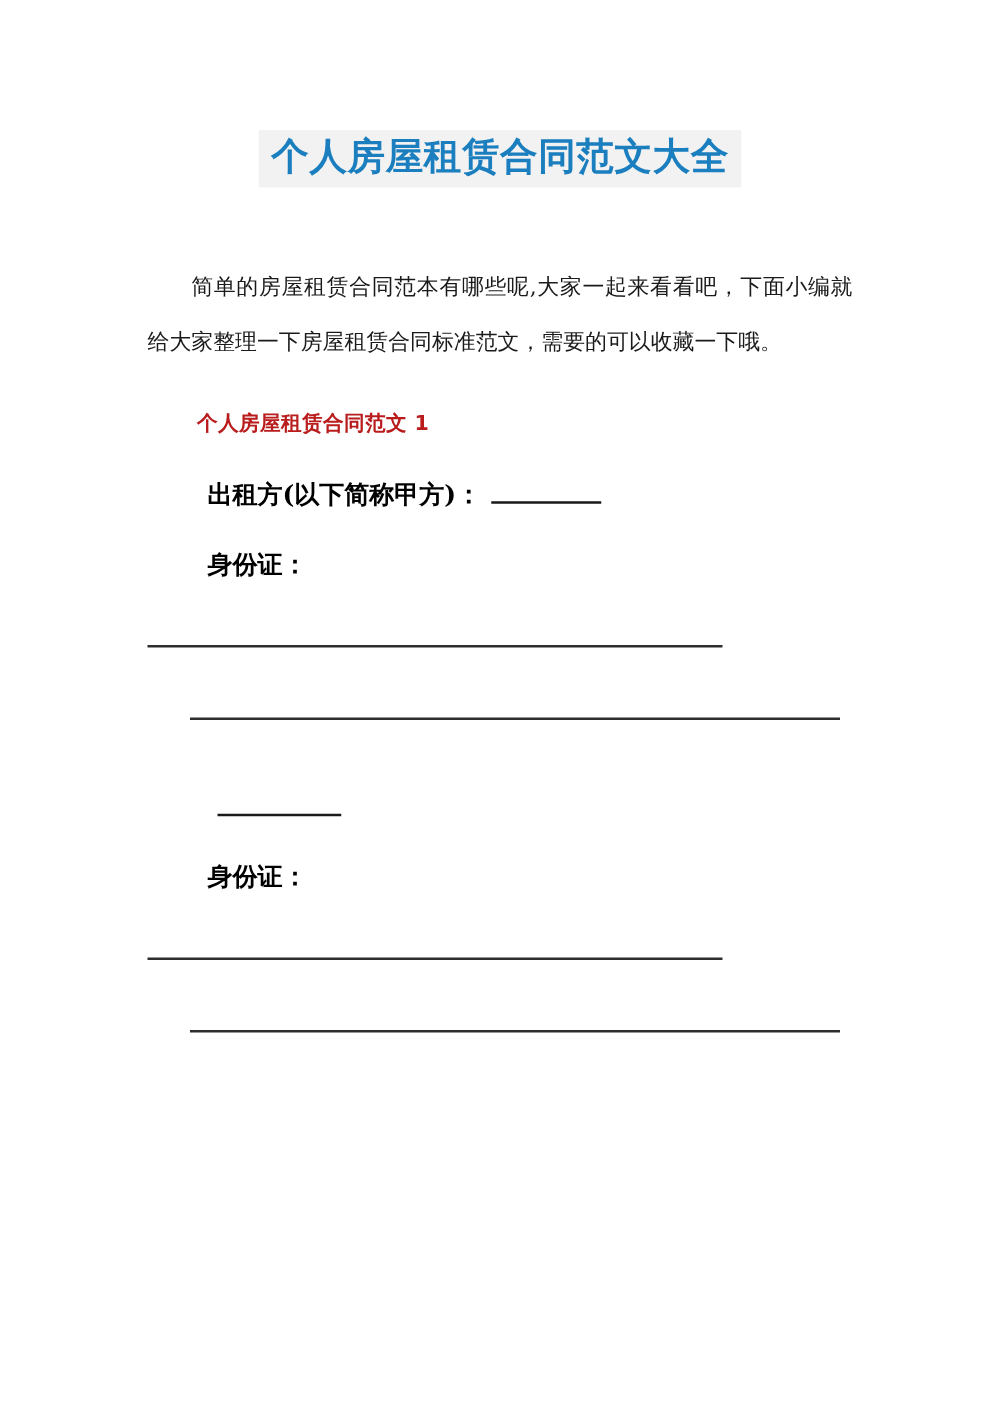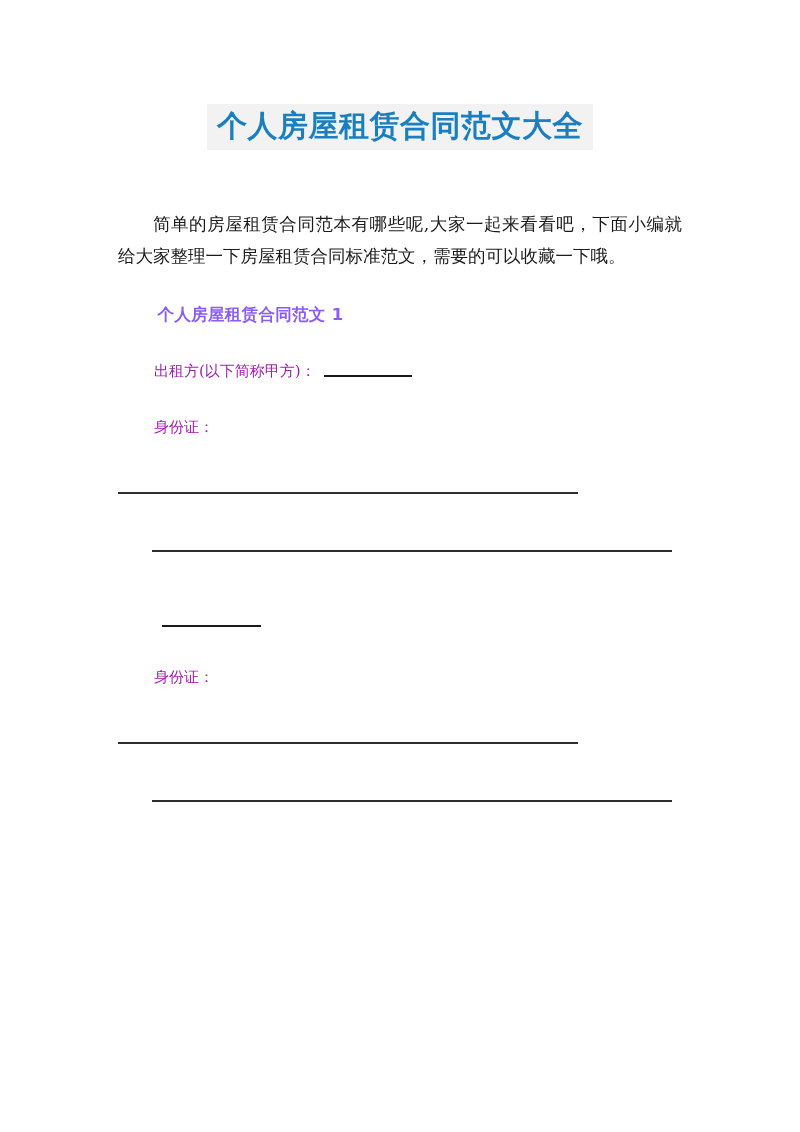--- a/index.html
+++ b/index.html
@@ -47,44 +47,45 @@
     position: absolute;
     left: 118px;
     top: 208px;
     width: 564px;
   }
 
   p.body-para {
     margin: 0 0 0 0;
     color: #1a1a1a;
     font-size: 17.5px;
-    line-height: 32px;
+    line-height: 44px;
     text-align: justify;
     text-indent: 2em;
     font-family: "DejaVu Serif", "Liberation Serif", serif;
   }
 
   .section-heading {
     margin: 26px 0 0 0;
-    color: #8b5cf6;
+    color: #b91c1c;
     font-family: "DejaVu Sans", "Liberation Sans", sans-serif;
     font-size: 16.5px;
     font-weight: bold;
     line-height: 34px;
     text-indent: 2.4em;
     letter-spacing: 0.3px;
   }
 
   .field-line {
     margin: 22px 0 0 0;
-    color: #a21caf;
-    font-size: 15px;
+    color: #000000;
+    font-size: 20px;
     line-height: 34px;
     text-indent: 2.4em;
     white-space: nowrap;
+    font-weight: bold;
   }
   .field-line .blank-short {
     display: inline-block;
     width: 88px;
     border-bottom: 2px solid #1a1a1a;
     vertical-align: -1px;
     margin-left: 8px;
   }
   .field-line .blank-short.wide {
     width: 99px;

